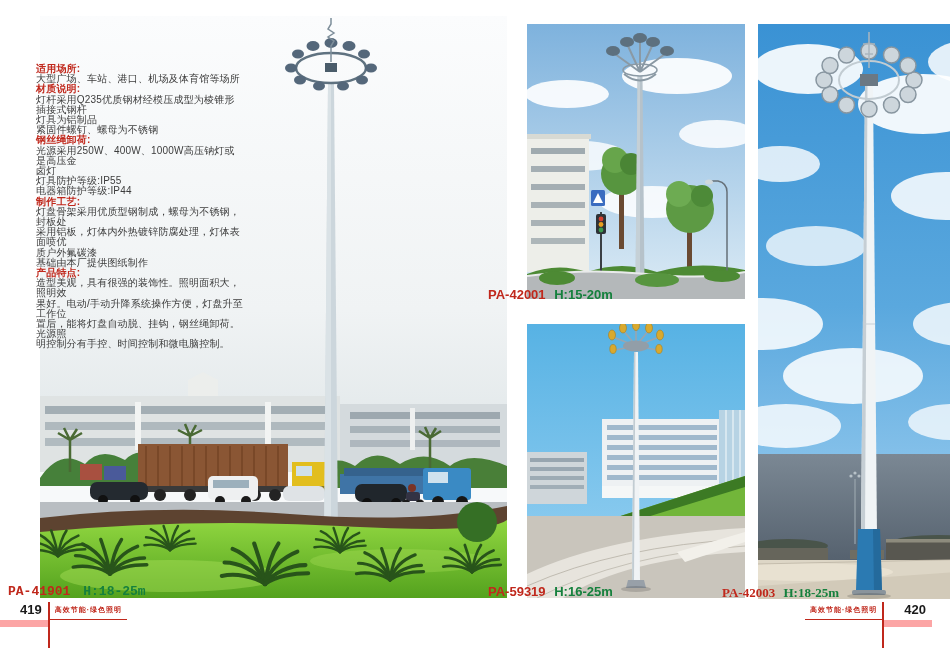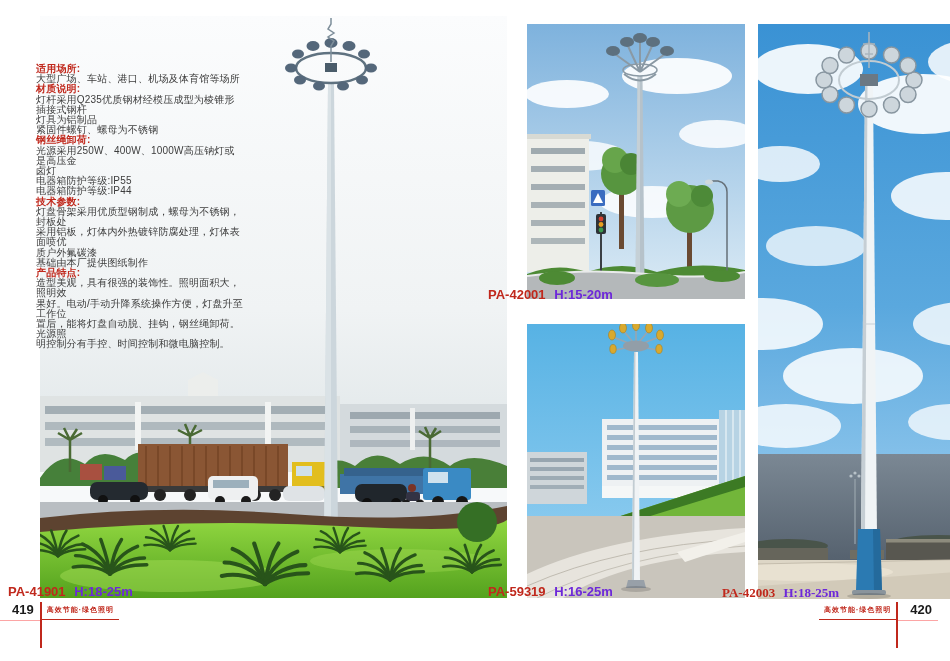--- a/index.html
+++ b/index.html
@@ -9,33 +9,33 @@
   .photo svg{display:block;width:100%;height:100%;}
   #photo-main{left:0;top:0;width:467px;height:582px;background:#f7f9fa;}
   #photo-m1{left:487px;top:8px;width:218px;height:275px;}
   #photo-m2{left:487px;top:308px;width:218px;height:274px;}
   #photo-r{left:718px;top:8px;width:227px;height:575px;}
   .spec{position:absolute;left:36px;top:64px;width:208px;z-index:5;}
   .spec p{margin:0;font-size:10px;line-height:10.2px;color:#3c3c3c;letter-spacing:.2px;}
   .spec p.hd{color:#c0281c;font-weight:bold;}
   .caption{position:absolute;font-size:13px;white-space:nowrap;z-index:6;}
   .caption .model{color:#c0281c;font-weight:bold;}
-  .caption .h{color:#6d28d9;font-weight:600;margin-left:5px;}
-  #cap1{left:8px;top:584px;}
+  .caption .h{color:#15803d;font-weight:600;margin-left:5px;}
+  #cap1{left:8px;top:584px;font-family:Liberation Mono, monospace;}
   #cap2{left:488px;top:287px;}
   #cap3{left:488px;top:584px;}
   #cap4{left:722px;top:585px;font-family:Liberation Serif, serif;}
   .footer{position:absolute;top:602px;display:flex;align-items:flex-start;z-index:6;}
-  .footer .pagenum{font-size:13px;font-weight:bold;color:#1a1a1a;padding:1px 6px 3px 12px;
-                   border-bottom:1px solid #fca5a5;line-height:14px;}
+  .footer .pagenum{font-size:13px;font-weight:bold;color:#1a1a1a;padding:1px 6px 3px 20px;
+                   border-bottom:7px solid #fca5a5;line-height:14px;}
   .footer .vline{width:2px;height:46px;background:#c0281c;}
   .footer .slogan{font-size:7px;font-weight:bold;color:#c0281c;letter-spacing:1px;
                   padding:4px 5px 5px 5px;border-bottom:1px solid #c0281c;line-height:8px;}
   #footer-left{left:0;}
-  #footer-right{right:12px;}
+  #footer-right{right:18px;}
 </style>
 </head>
 <body>
 
 <figure class="photo" id="photo-main">
 <svg viewBox="0 0 467 582" xmlns="http://www.w3.org/2000/svg">
   <defs>
     <linearGradient id="lsky" x1="0" y1="0" x2="0" y2="1">
       <stop offset="0" stop-color="#fbfcfd"></stop>
           <stop offset="0.7" stop-color="#f0f3f4"></stop>
@@ -171,23 +171,23 @@
 <div class="spec">
   <p class="hd">适用场所:</p>
   <p>大型广场、车站、港口、机场及体育馆等场所</p>
   <p class="hd">材质说明:</p>
   <p>灯杆采用Q235优质钢材经模压成型为棱锥形插接式钢杆</p>
   <p>灯具为铝制品</p>
   <p>紧固件螺钉、螺母为不锈钢</p>
   <p class="hd">钢丝绳卸荷:</p>
   <p>光源采用250W、400W、1000W高压钠灯或是高压金</p>
   <p>卤灯</p>
-  <p>电器箱防护等级:IP55</p>
+  <p>灯具防护等级:IP55</p>
   <p>电器箱防护等级:IP44</p>
-  <p class="hd">技术参数:</p>
+  <p class="hd">制作工艺:</p>
   <p>灯盘骨架采用优质型钢制成，螺母为不锈钢，封板处</p>
   <p>采用铝板，灯体内外热镀锌防腐处理，灯体表面喷优</p>
   <p>质户外氟碳漆</p>
   <p>基础由本厂提供图纸制作</p>
   <p class="hd">产品特点:</p>
   <p>造型美观，具有很强的装饰性。照明面积大，照明效</p>
   <p>果好。电动/手动升降系统操作方便，灯盘升至工作位</p>
   <p>置后，能将灯盘自动脱、挂钩，钢丝绳卸荷。光源照</p>
   <p>明控制分有手控、时间控制和微电脑控制。</p>
 </div>

